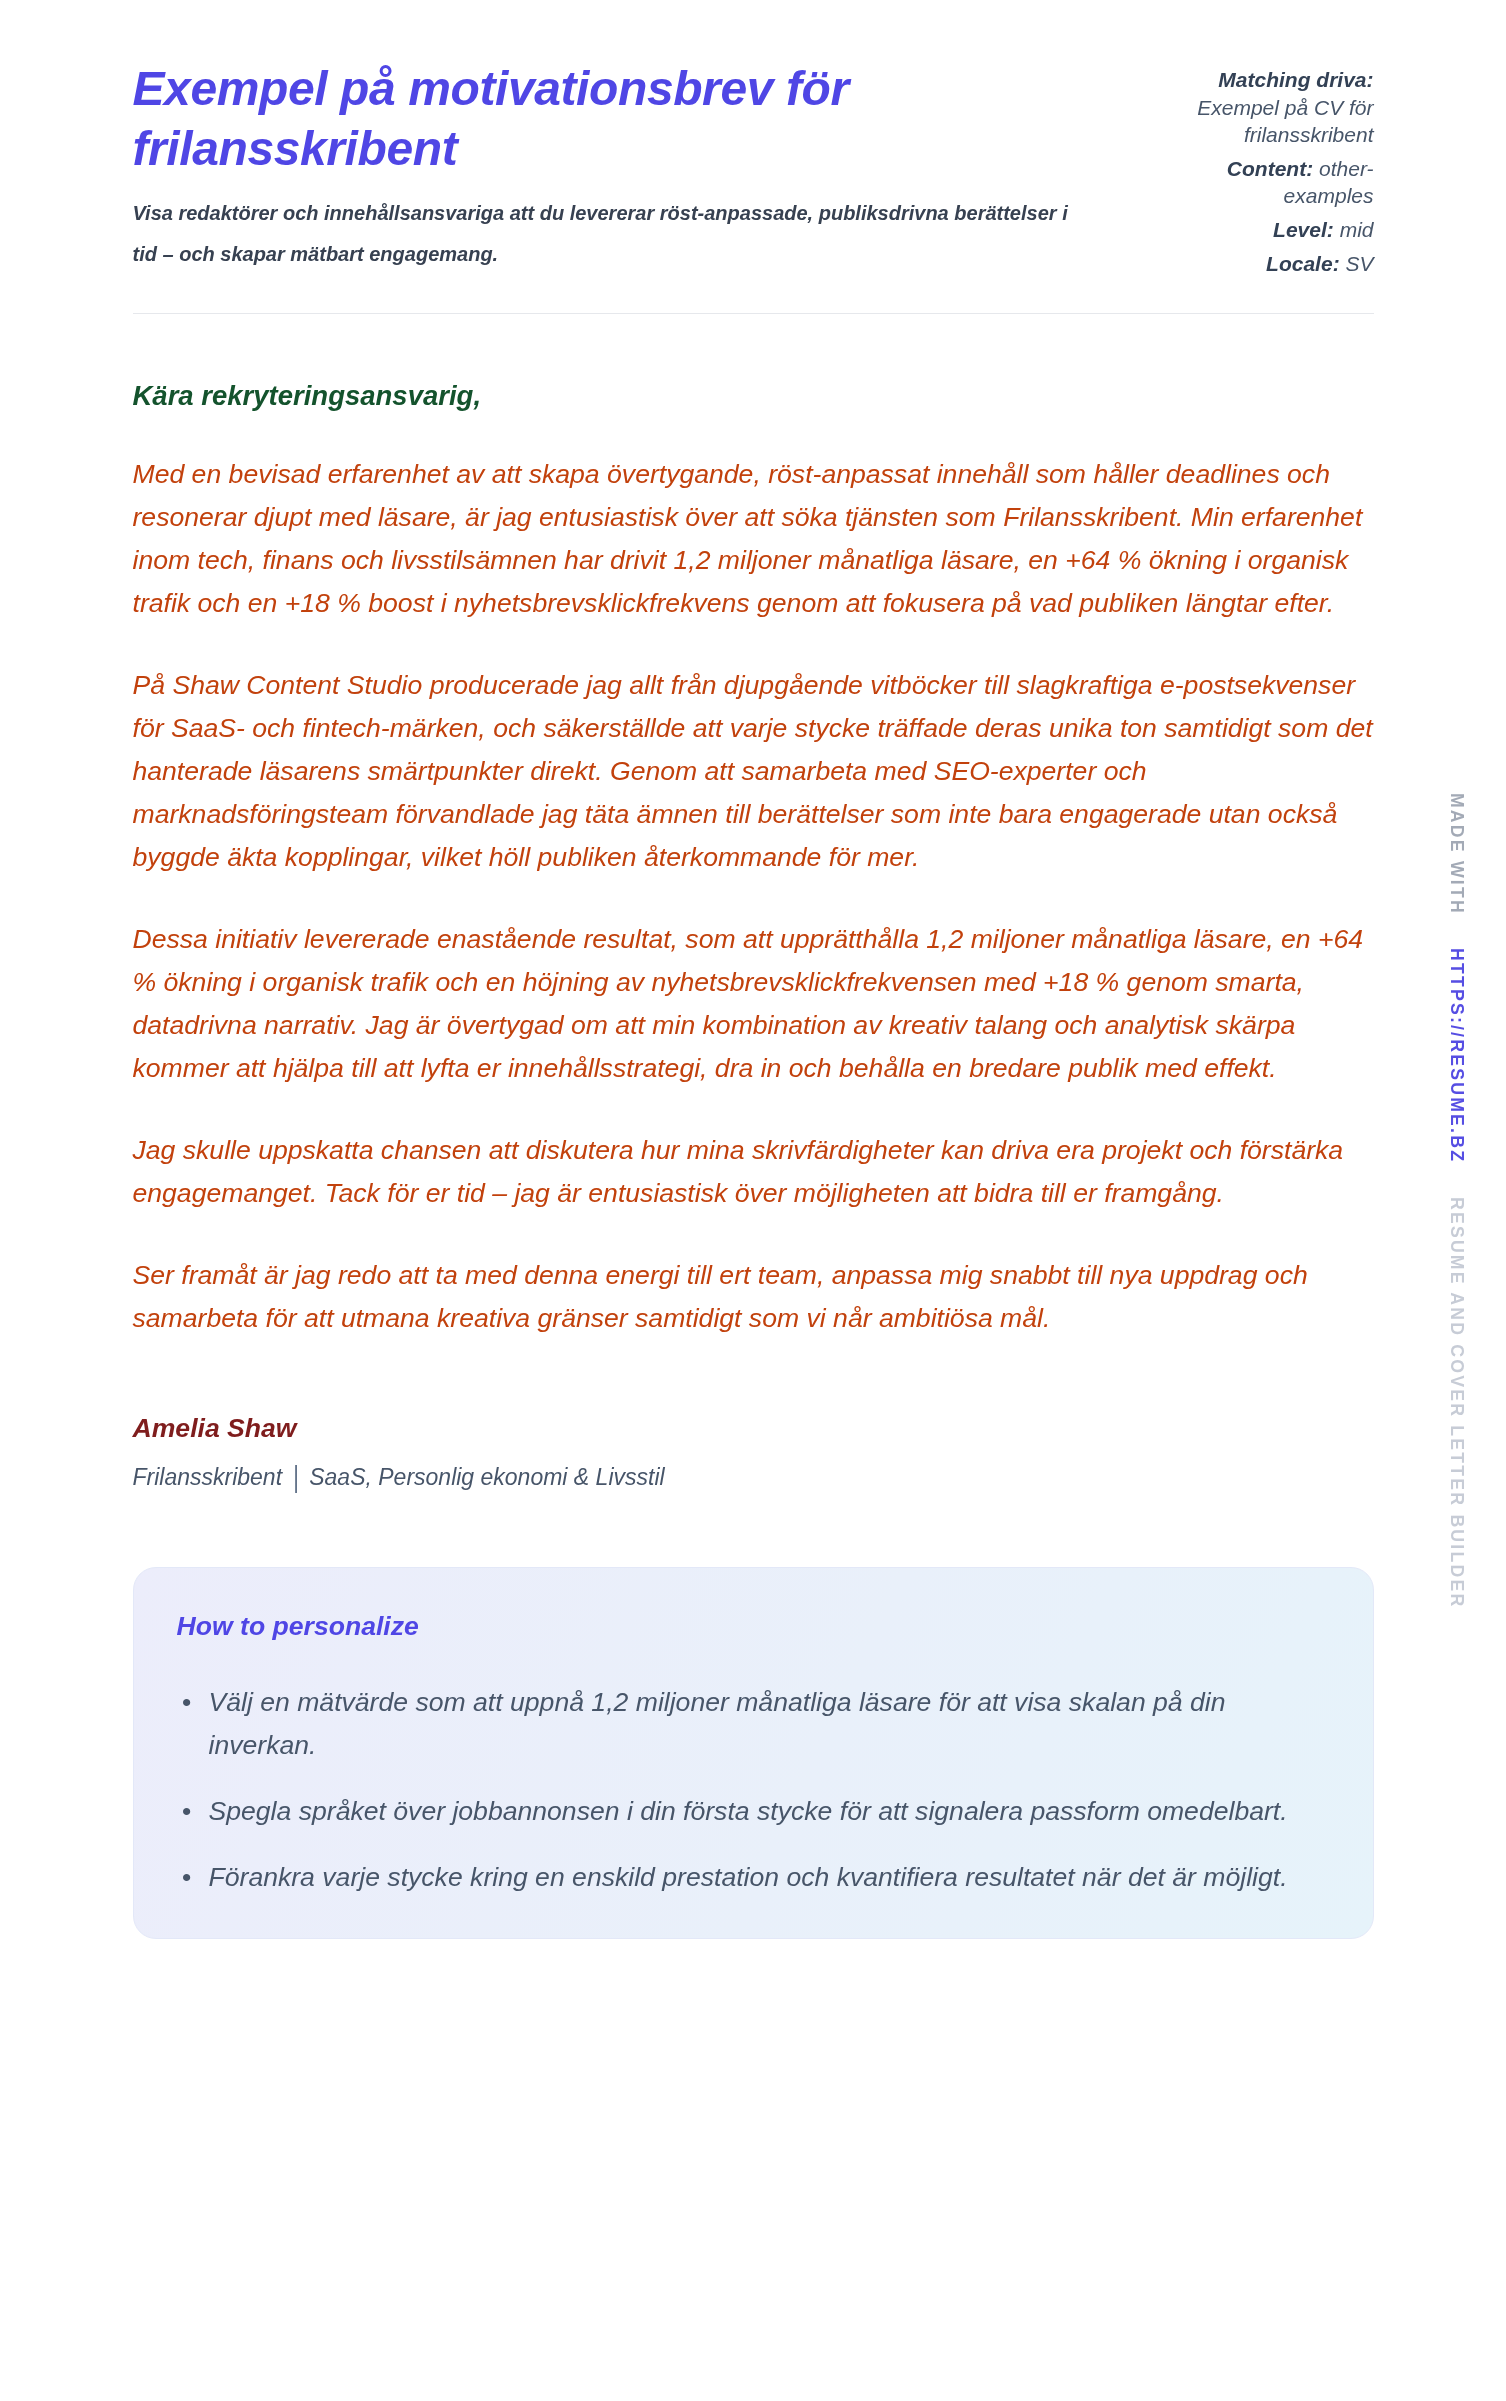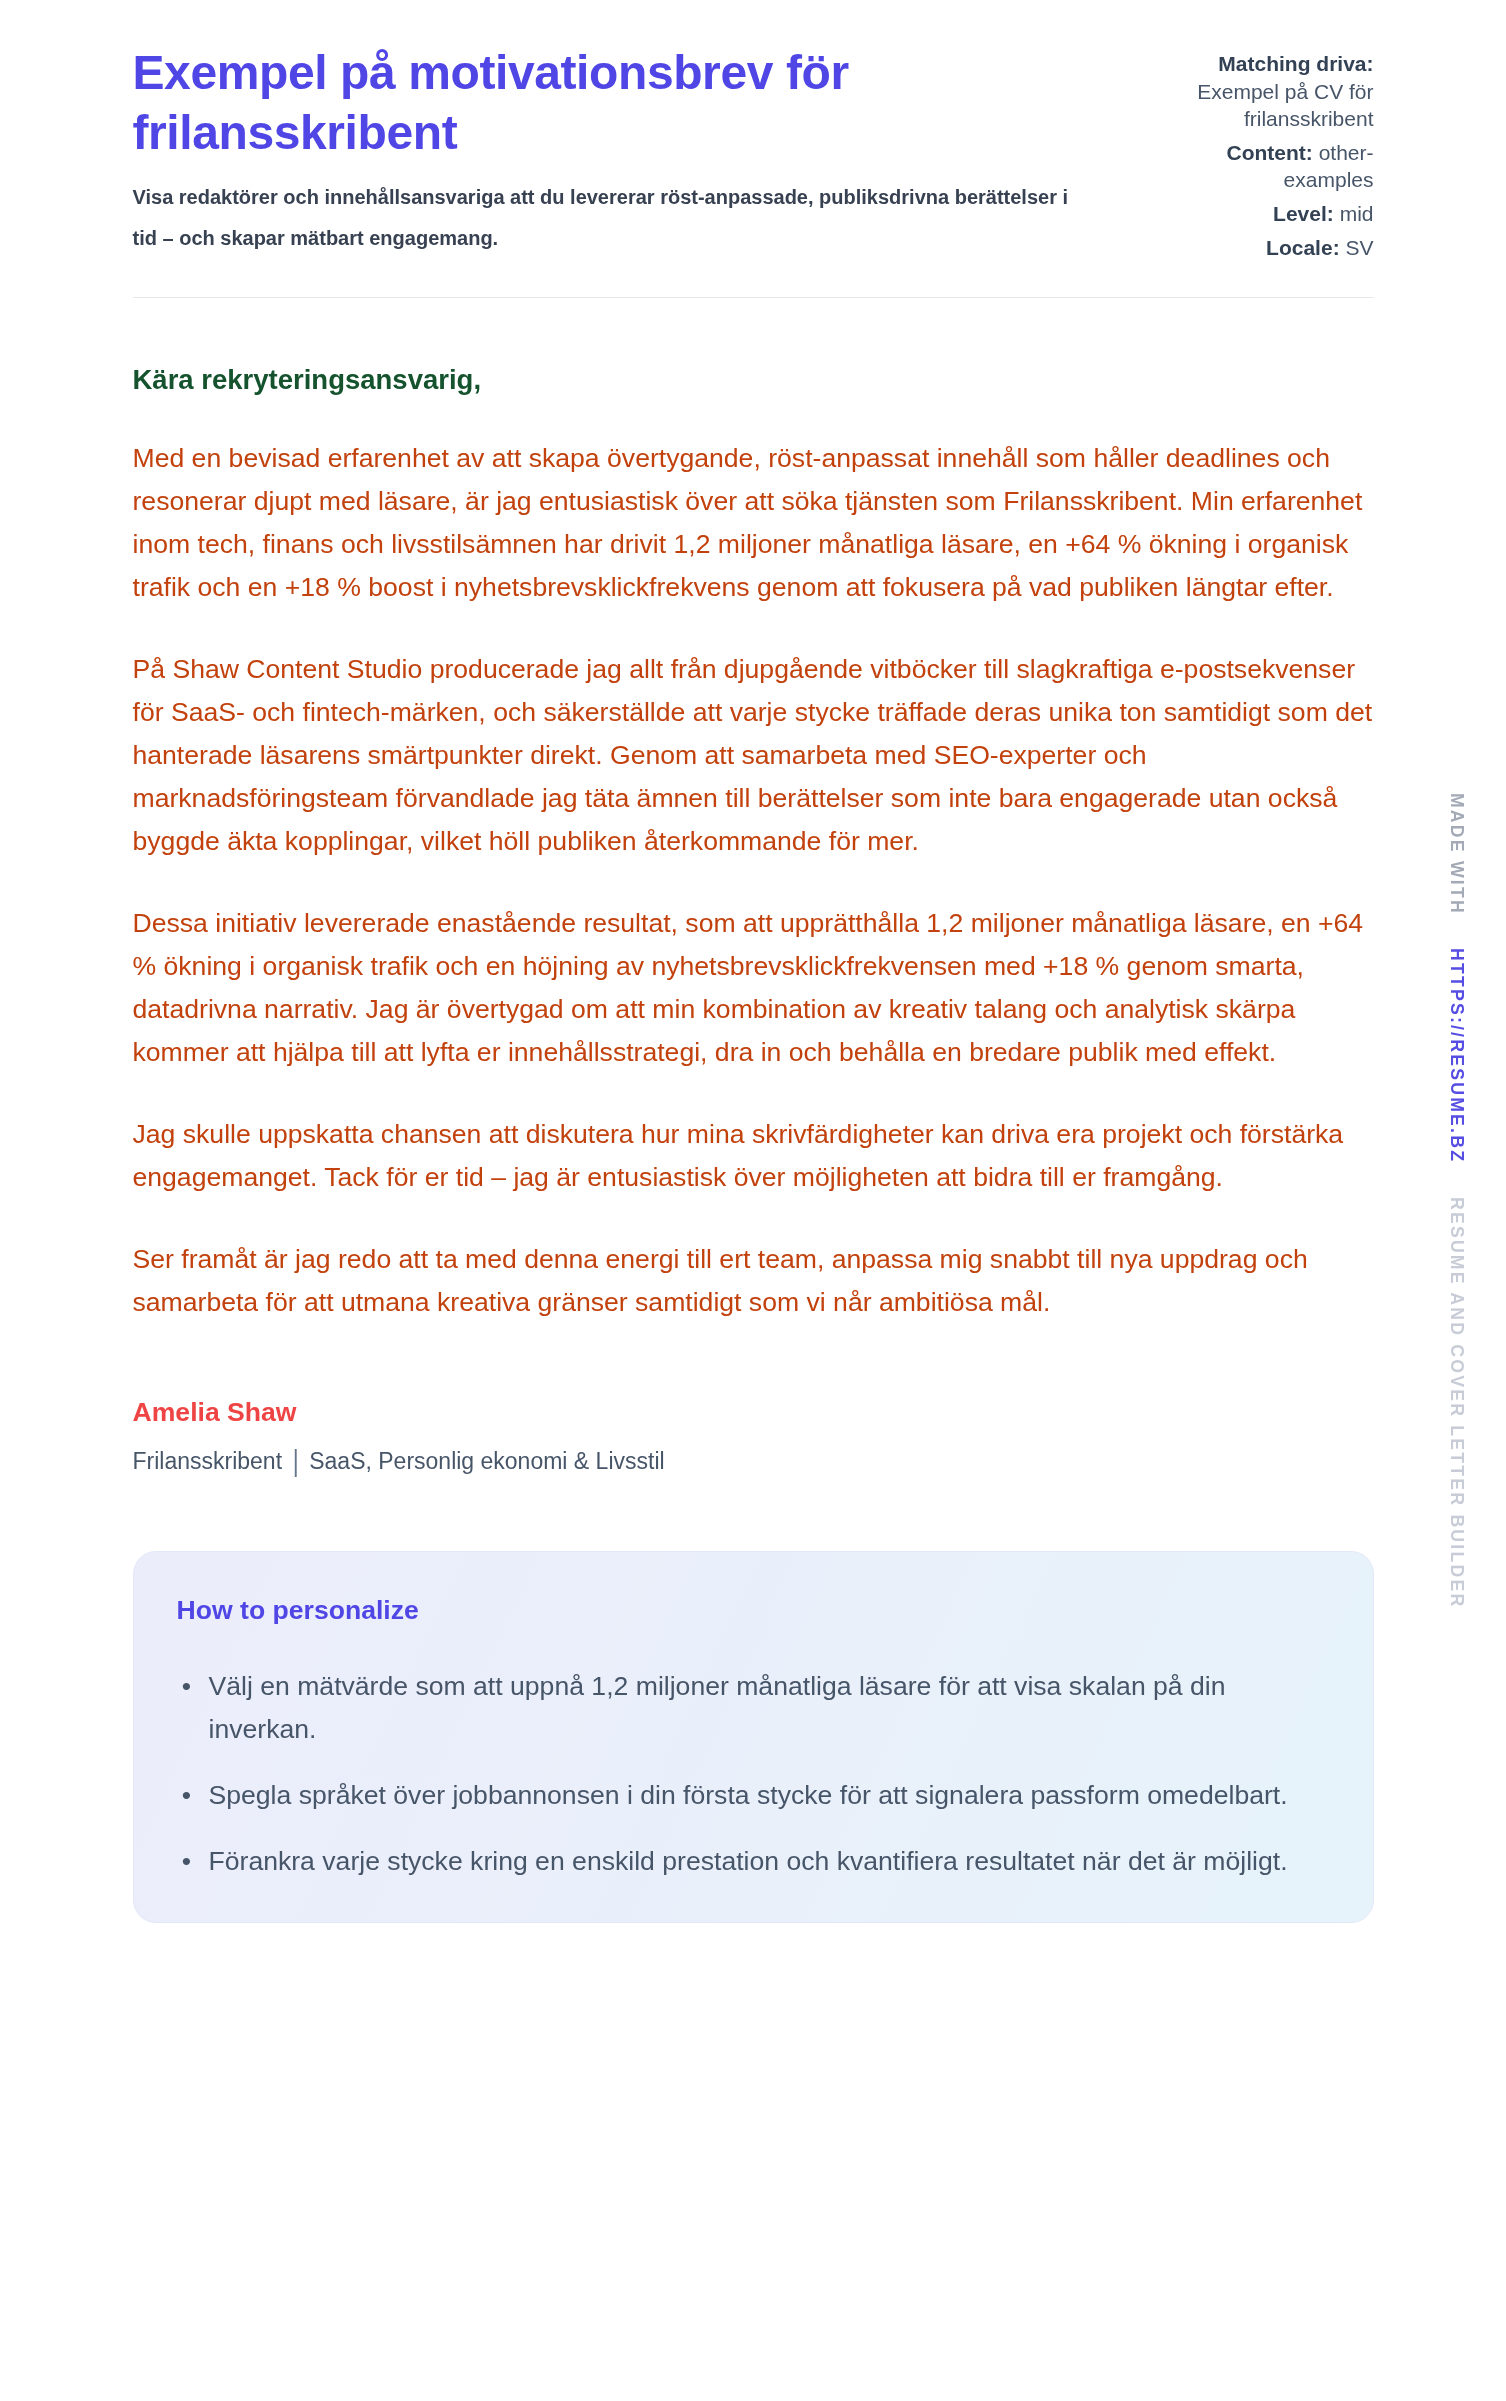--- a/index.html
+++ b/index.html
@@ -7,23 +7,24 @@
   body {
     width: 1506px;
     min-height: 2401px;
     position: relative;
     font-family: "Liberation Sans", sans-serif;
     color: #1e293b;
     overflow: hidden;
   }
   .page {
     width: 1241px;
-    margin: 0 auto;
+    margin: 16px auto;
     padding-top: 43px;
     padding-bottom: 84px;
+    font-style: italic;
   }
 
   
   .header { display: flex; justify-content: space-between; align-items: flex-start; }
   .header-left { flex: 1 1 auto; padding-right: 35px; }
   .page-title {
     font-size: 48px;
     line-height: 60px;
     font-weight: 700;
     color: #4f46e5;
@@ -67,21 +68,21 @@
   .para {
     font-size: 26.6px;
     line-height: 43px;
     color: #c2410c;
     margin-bottom: 39px;
   }
   .signature { margin-top: 73px; }
   .signature-name {
     font-size: 26.6px;
     font-weight: 700;
-    color: #ef4444;
+    color: #7f1d1d;
   }
   .signature-role {
     margin-top: 19.5px;
     font-size: 23px;
     color: #475569;
   }
   .role-separator {
     display: inline-block;
     transform: scaleY(1.3);
     margin: 0 10.6px;

